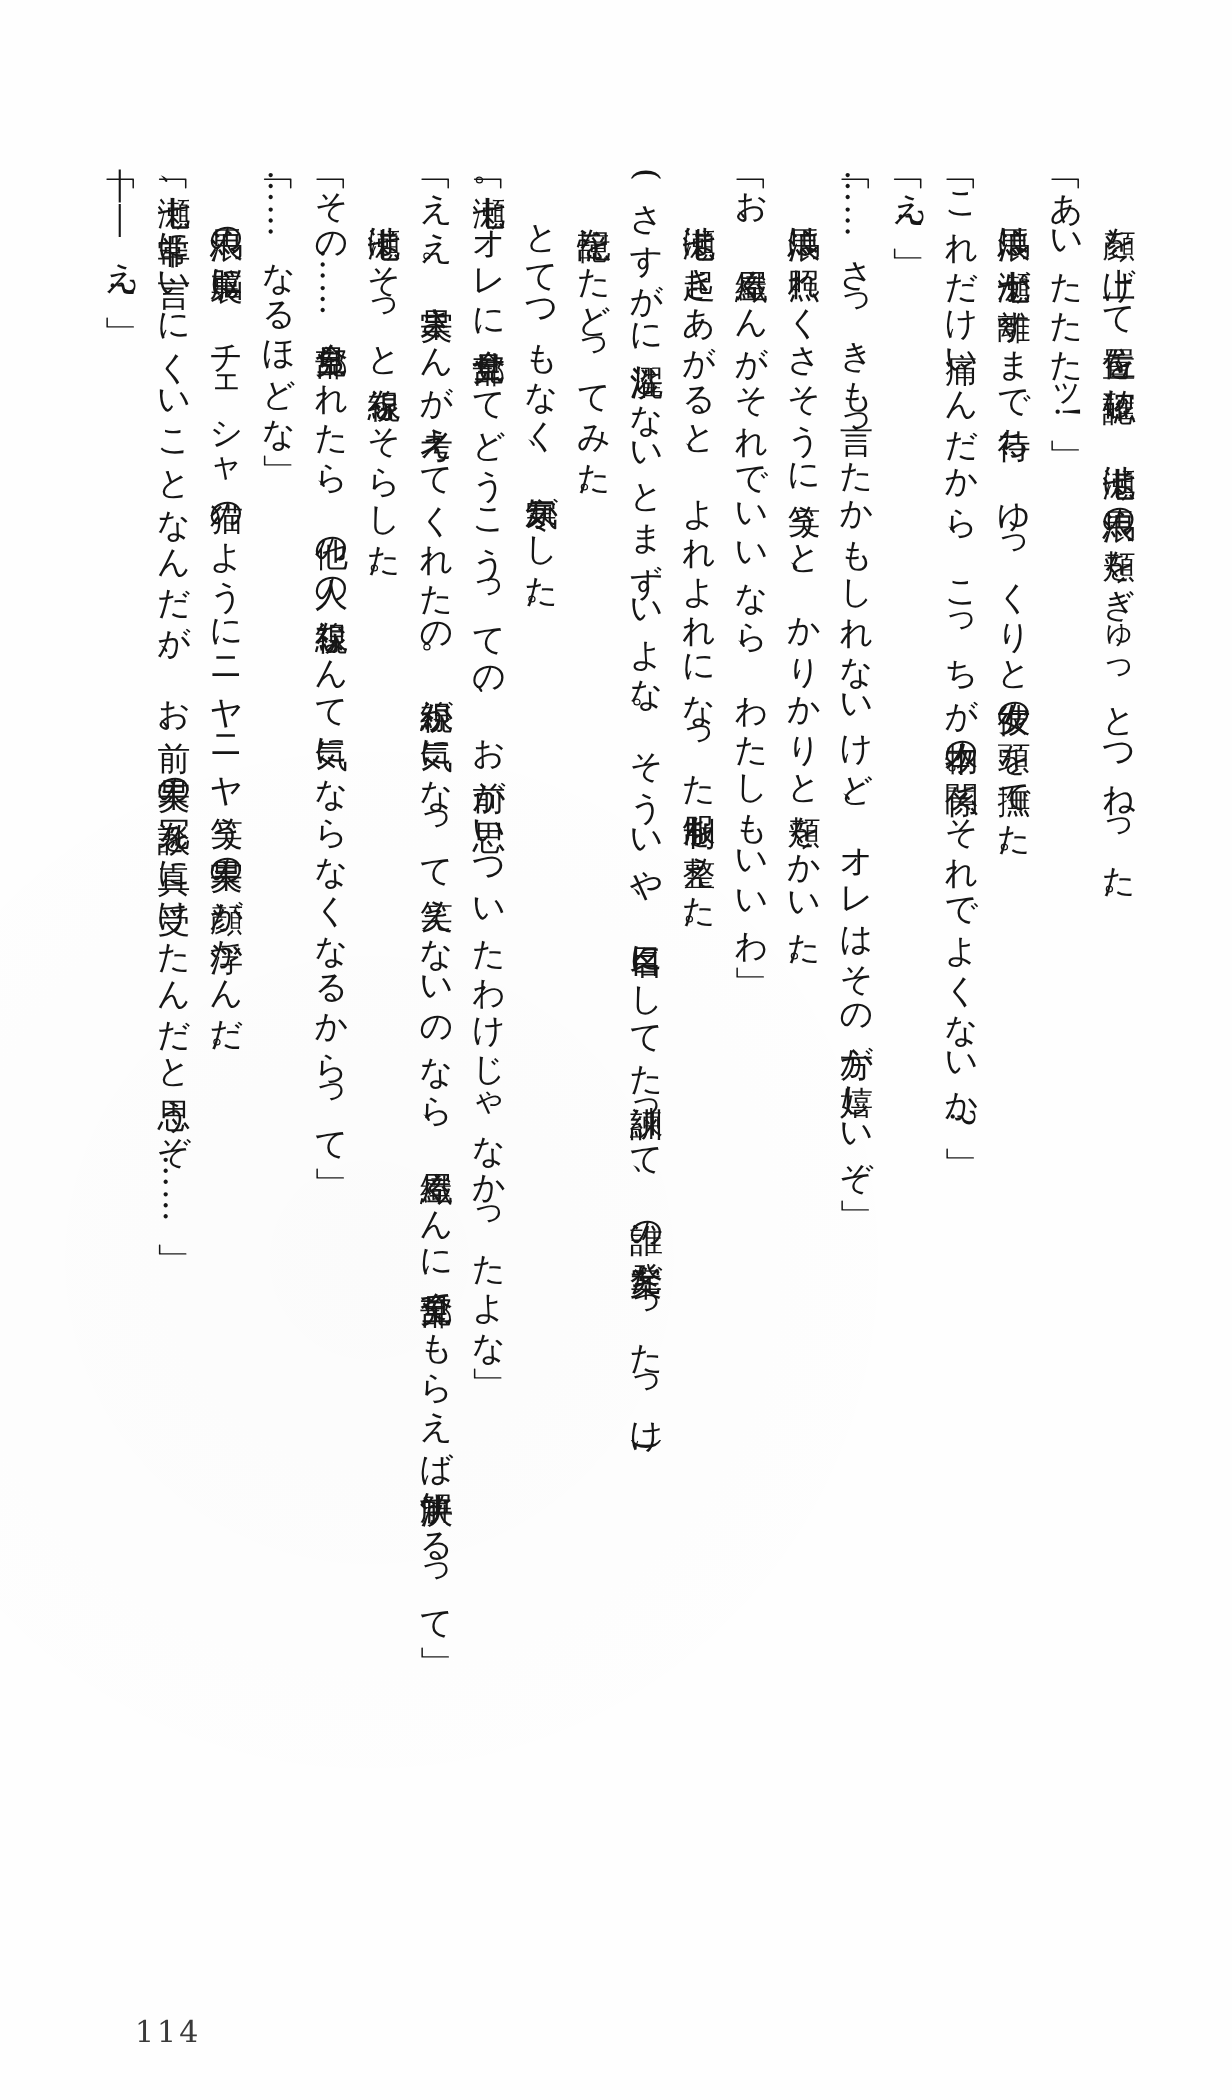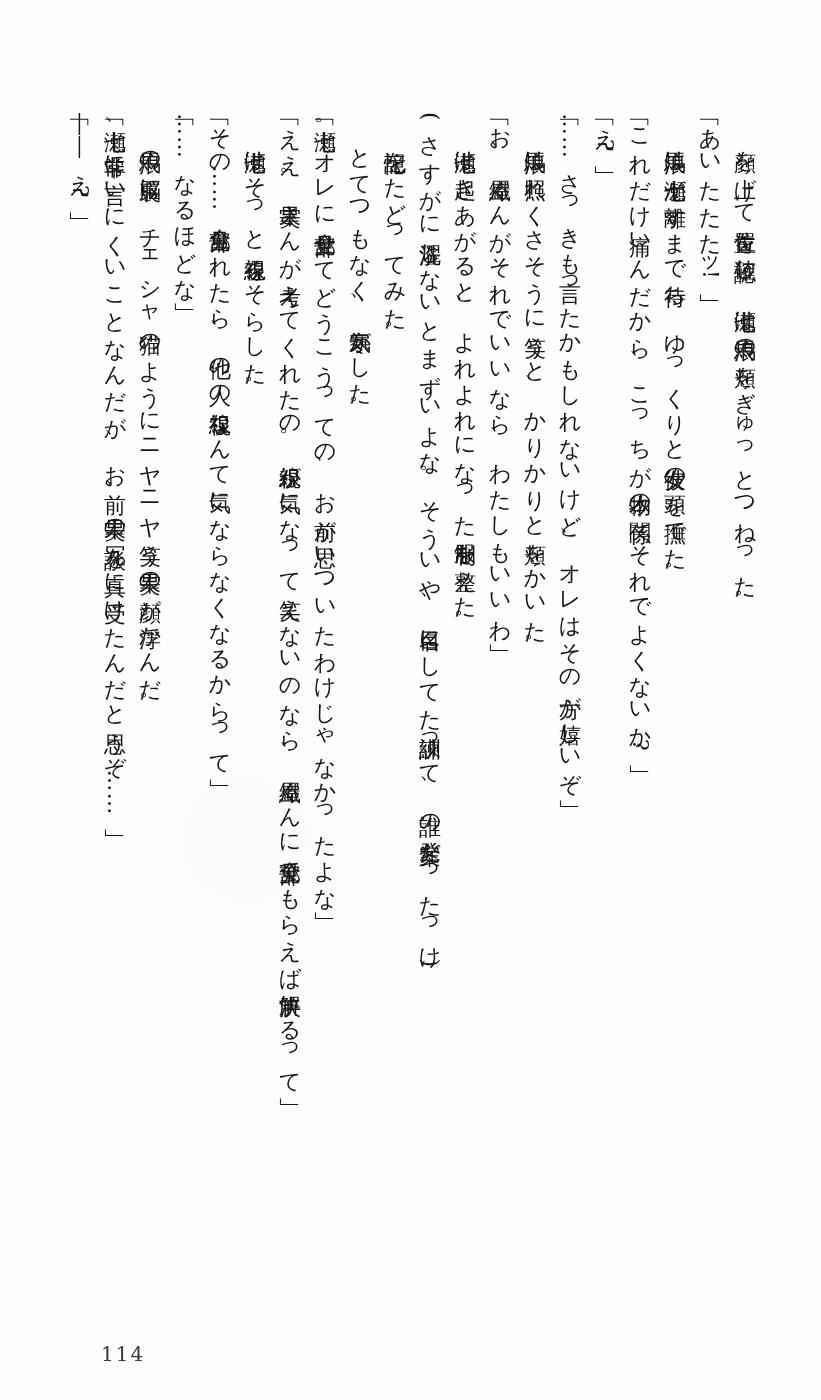--- a/index.html
+++ b/index.html
@@ -45,21 +45,20 @@
   }
   .page-number {
     position: absolute;
     left: 90px;
     top: 1342px;
     writing-mode: horizontal-tb;
     font-size: 20px;
     letter-spacing: 2px;
     color: #3a3a3a;
     font-family: "DejaVu Serif", "Liberation Serif", serif;
-    margin-left: 11px;
   }
 </style>
 </head>
 <body>
 
 <div class="page">
   <div class="text-block">
 
   <p class="indent">顔を上げて位置を確認し、七瀬は浪馬の頬をぎゅっとつねった。</p>
       <p>「あいたたたッ!」</p>

